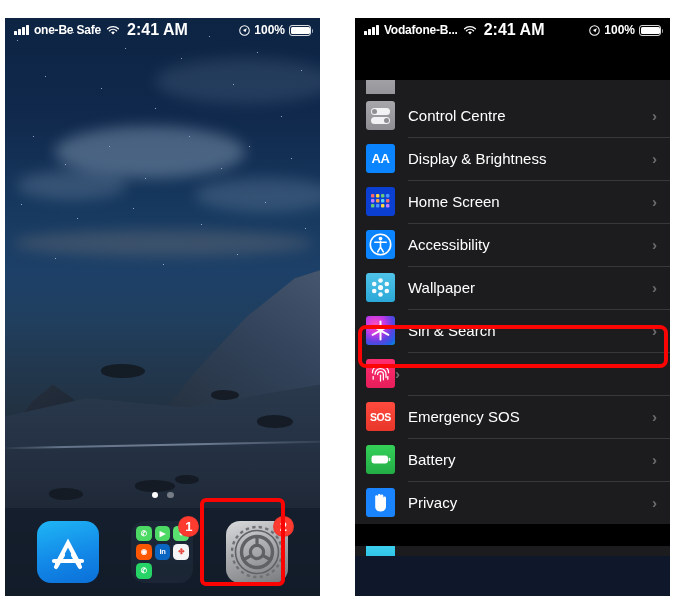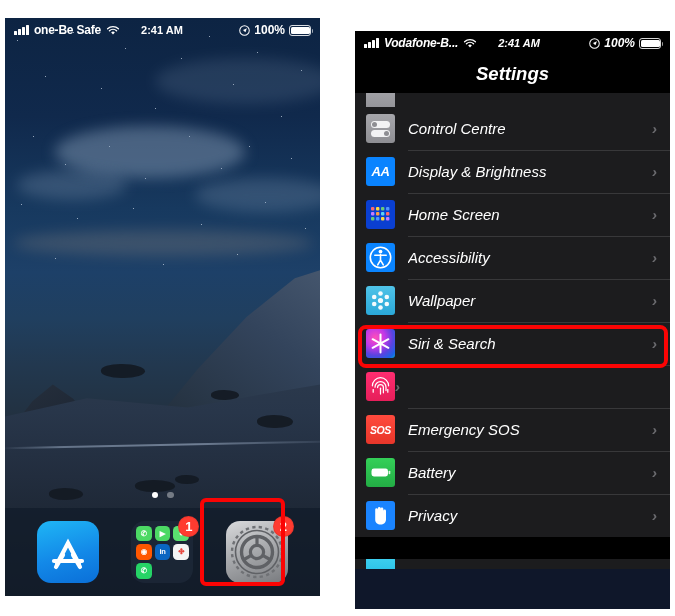--- a/index.html
+++ b/index.html
@@ -11,37 +11,37 @@
   }
   .canvas { position: relative; width: 675px; height: 498px; background:#fff; }
 
   
   .phone {
     position: absolute;
     overflow: hidden;
     background: #000;
   }
   #phone-home { left: 5px; top: 18px; width: 315px; height: 578px; }
-  #phone-settings { left: 355px; top: 31px; width: 315px; height: 578px; font-style: italic; }
+  #phone-settings { left: 355px; top: 18px; width: 315px; height: 578px; }
 
   
   .statusbar {
     position: relative;
     height: 24px;
     display: flex; align-items: center;
     padding: 0 9px;
     color: #fff;
     font-size: 12.5px;
     font-weight: bold;
     z-index: 40;
   }
   .sb-left { display:flex; align-items:center; gap:5px; flex:1; min-width:0; }
   .sb-right { display:flex; align-items:center; gap:4px; }
   .carrier { font-size:12px; letter-spacing:-0.2px; white-space:nowrap; }
-  .sb-time { font-size:11px; margin-left:16px; white-space:nowrap; }
+  .sb-time { font-size:16px; margin-left:2px; white-space:nowrap; }
 
   
   .bars { display:flex; align-items:flex-end; gap:1.5px; height:10px; }
   .bars i { display:block; width:2.6px; background:#fff; border-radius:0.5px; }
   .bars i:nth-child(1){height:4px}
   .bars i:nth-child(2){height:6px}
   .bars i:nth-child(3){height:8px}
   .bars i:nth-child(4){height:10px}
 
   .wifi { width:14px; height:11px; }
@@ -405,21 +405,20 @@
           <circle cx="6" cy="6" r="5.2" stroke="#fff" stroke-width="1.1" fill="none"></circle>
           <path d="M8.6 3.6 4.4 5.4l1.3 1.3 1.3 1.3z" fill="#fff"></path>
         </svg>
         <span class="pct">100%</span>
         <span class="batt">
             <b style="width:18.5px"></b>
           </span>
       </div>
     </div>
 
-    <div class="nav-title">Settings</div>
 
     <div class="list">
 
       <div class="row row-clip-top">
         <div class="ic ic-grey"></div>
       </div>
 
       <div class="group">
 
         <div class="row">

